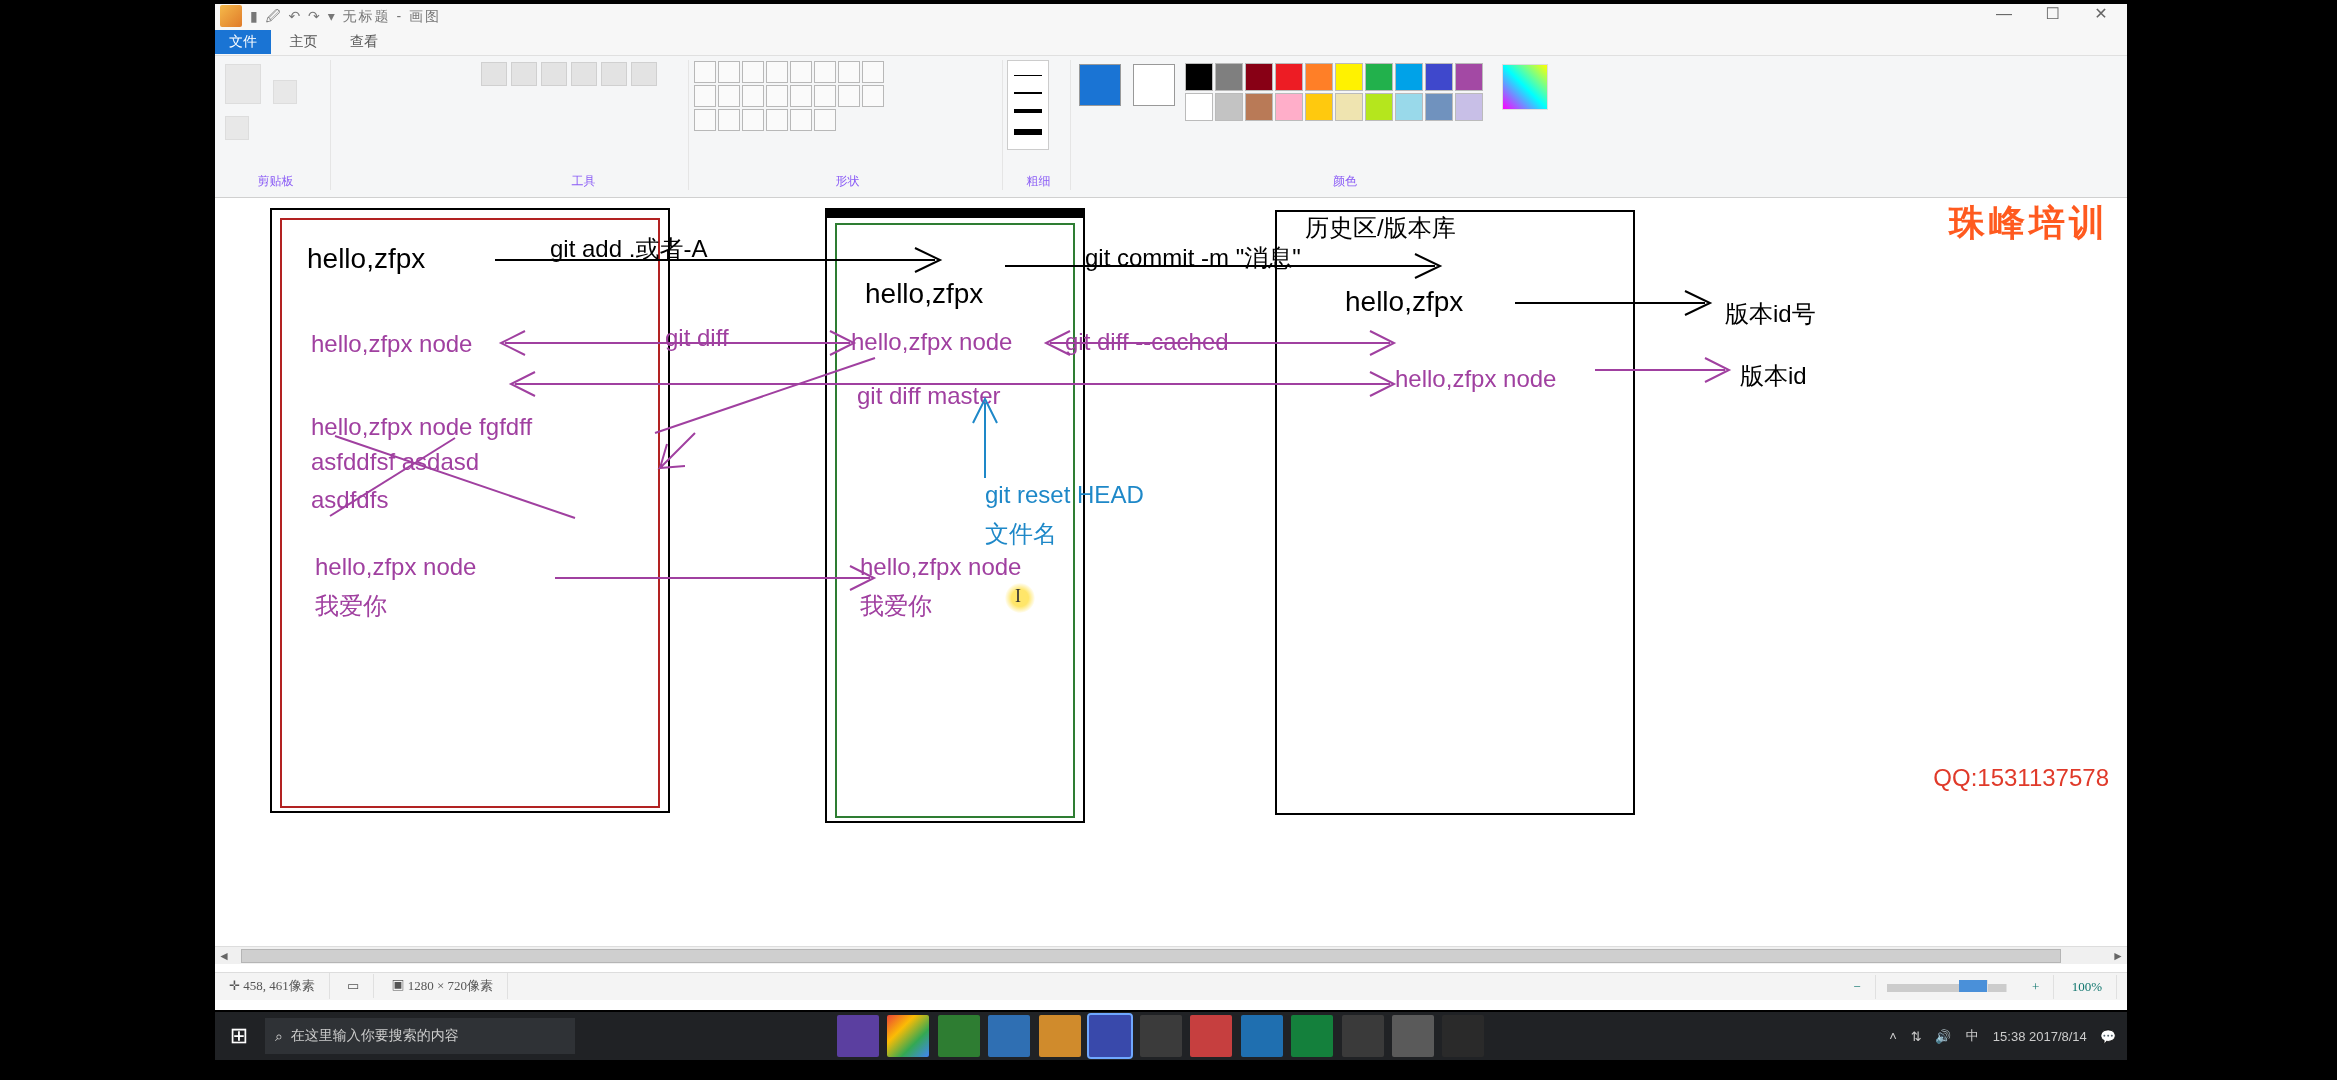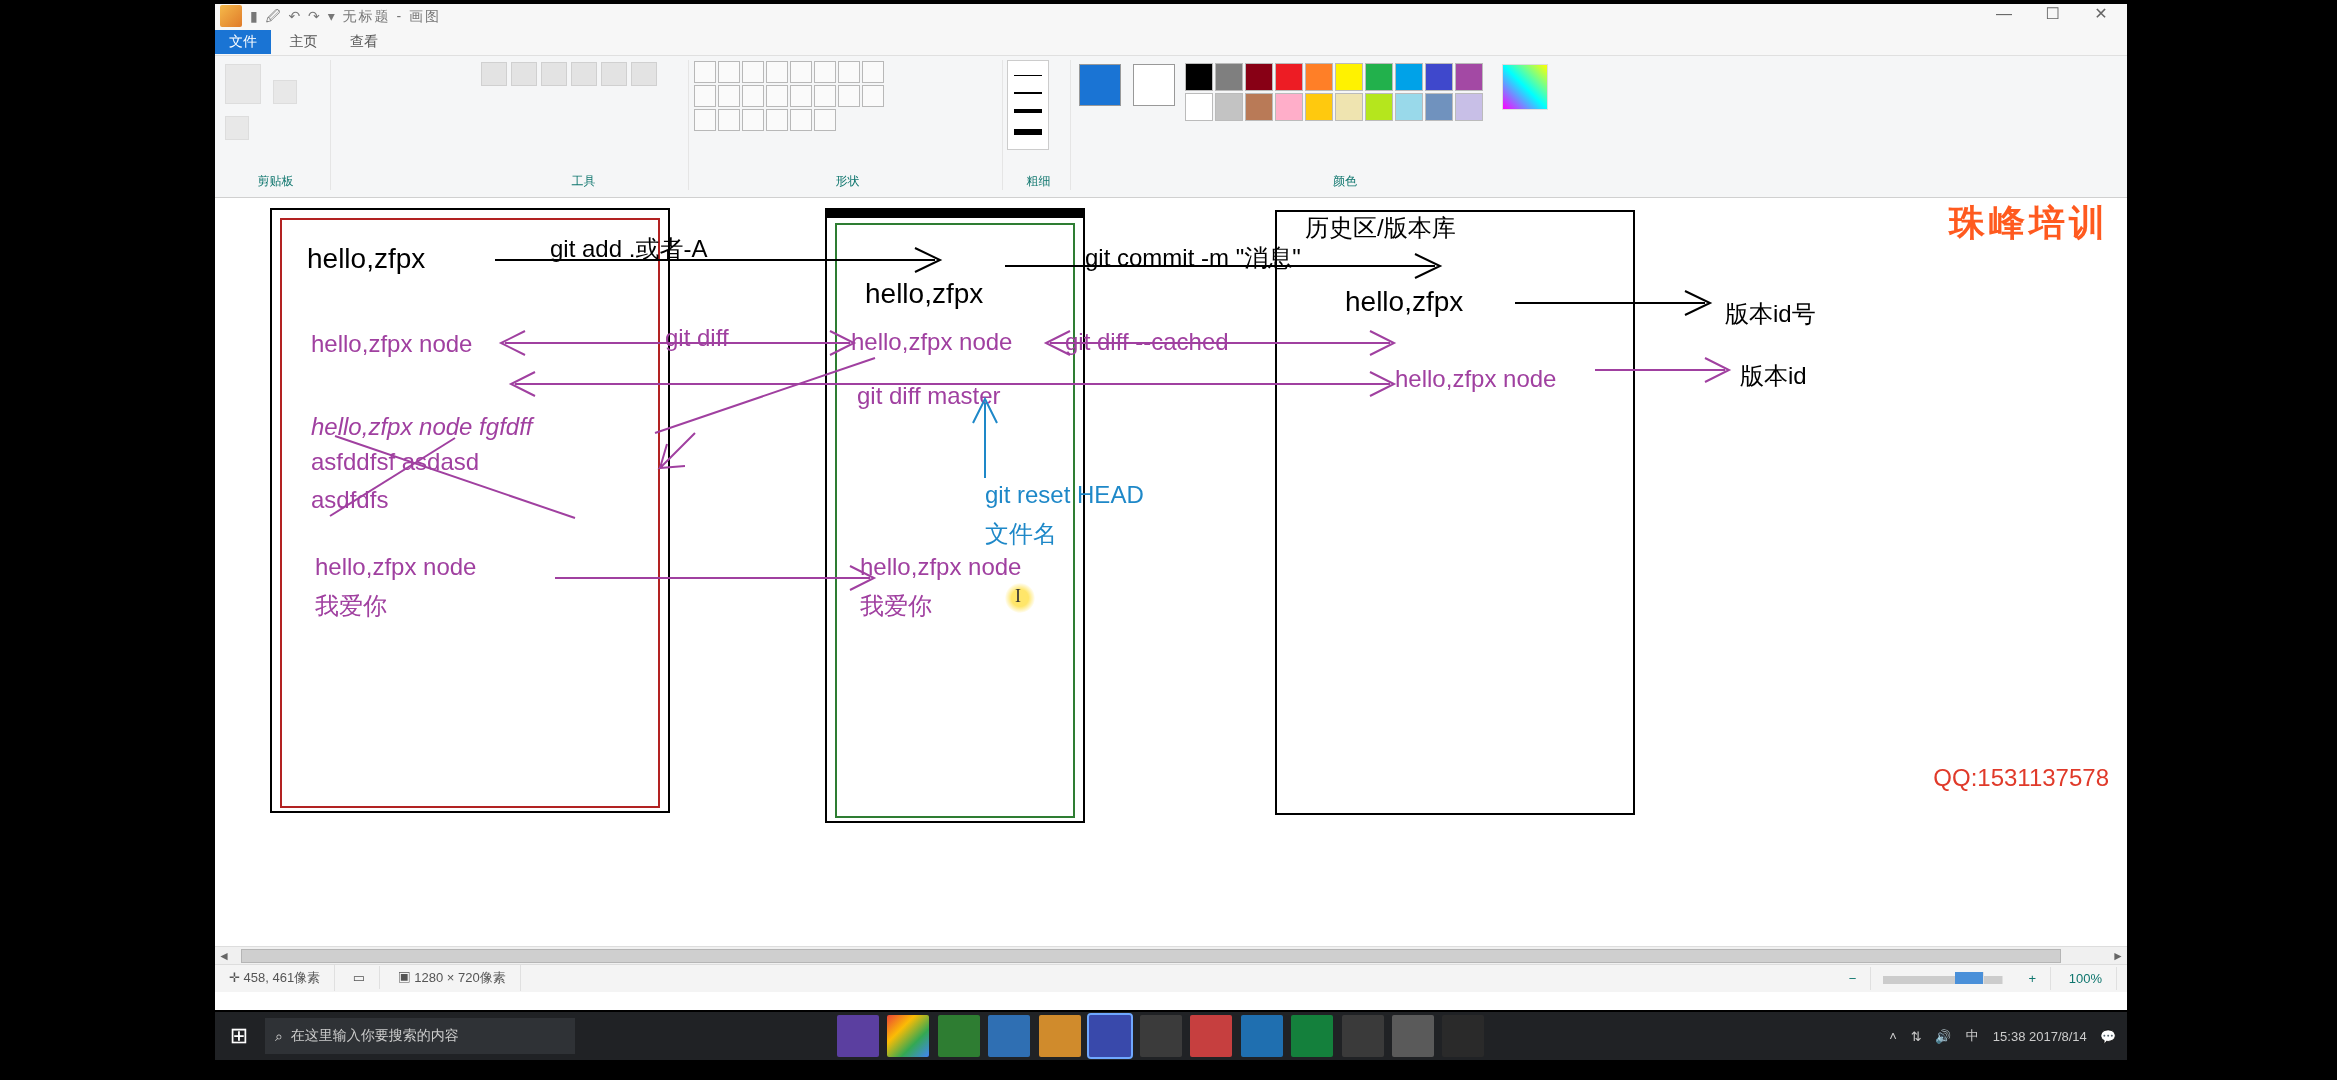--- a/index.html
+++ b/index.html
@@ -9,21 +9,21 @@
   .titlebar { position:absolute; left:0; top:0; width:100%; height:26px; background:#f7f7f7; }
   .sys-ico { position:absolute; left:5px; top:1px; width:22px; height:22px; background:linear-gradient(135deg,#f5b94a,#e07b2a); border-radius:2px; }
   .qat { position:absolute; left:35px; top:2px; font-size:14px; color:#777; letter-spacing:2px; }
   .win-btns { position:absolute; right:4px; top:0; }
   .win-btn { display:inline-block; width:44px; height:24px; text-align:center; font-size:16px; color:#666; }
   .tabs { position:absolute; left:0; top:26px; width:100%; height:26px; background:#f7f7f7; border-bottom:1px solid #e0e0e0; }
   .tab { display:inline-block; padding:3px 14px; font-size:14px; color:#555; }
   .tab.active { background:#1a74d4; color:#fff; }
   .ribbon { position:absolute; left:0; top:52px; width:100%; height:142px; background:#f5f6f7; border-bottom:1px solid #d0d0d0; }
   .rgroup { position:absolute; top:4px; height:130px; border-right:1px solid #e5e5e5; }
-  .rlabel { position:absolute; bottom:0; left:0; width:100%; text-align:center; font-size:12px; color:#0f766e; }
+  .rlabel { position:absolute; bottom:0; left:0; width:100%; text-align:center; font-size:12px; color:#8b5cf6; }
   .bigbtn { width:36px; height:40px; background:#e8e8e8; display:inline-block; margin:4px; border:1px solid #ddd; }
   .tools-grid { display:flex; flex-wrap:wrap; width:200px; }
   .ttool { width:26px; height:24px; margin:2px; background:#e3e3e3; border:1px solid #d0d0d0; }
   .shapes-grid { display:flex; flex-wrap:wrap; width:200px; }
   .shp { width:22px; height:22px; margin:1px; border:1px solid #b8b8b8; background:#fafafa; }
   .stroke-sw { width:42px; height:90px; background:#fff; border:1px solid #ccc; display:flex; flex-direction:column; justify-content:space-around; padding:6px; }
   .sw-line { height:1px; background:#000; }
   .color-well { width:42px; height:42px; border:1px solid #999; display:inline-block; margin:4px; }
   .palette { display:flex; flex-wrap:wrap; width:310px; }
   .pcell { width:28px; height:28px; border:1px solid #bbb; margin:1px; }
@@ -42,21 +42,21 @@
 
   .watermark1 { position:absolute; right:18px; top:195px; font-size:36px; font-weight:bold; color:#ff5a1f; letter-spacing:4px; filter:blur(0.6px); }
   .watermark2 { position:absolute; right:18px; top:760px; font-size:24px; color:#e03a2a; filter:blur(0.7px); }
 
   .cursor-spot { position:absolute; width:30px; height:30px; background:radial-gradient(circle,#ffe66a 40%,rgba(255,230,106,0) 72%); border-radius:50%; }
   .cursor-i { position:absolute; font-size:18px; color:#333; font-family:serif; }
 
   .hscroll { position:absolute; left:0; bottom:46px; width:100%; height:18px; background:#f0f0f0; border-top:1px solid #ddd; }
   .hscroll .thumb { position:absolute; left:26px; top:2px; height:14px; width:1820px; background:#cfcfcf; border:1px solid #b5b5b5; }
   .hscroll .arrow { position:absolute; top:0; width:18px; height:18px; text-align:center; color:#666; font-size:12px; line-height:18px; }
-  .status { position:absolute; left:0; bottom:18px; width:100%; height:28px; background:#f4f4f4; border-top:1px solid #ddd; font-size:13px; color:#555; }
+  .status { position:absolute; left:0; bottom:10px; width:100%; height:28px; background:#f4f4f4; border-top:1px solid #ddd; font-size:13px; color:#555;font-family:Liberation Serif, serif; }
   .status span { display:inline-block; padding:4px 14px; border-right:1px solid #e0e0e0; }
   .zoom { position:absolute; right:10px; top:2px; font-size:13px; color:#0f766e; }
   .zoom-track { display:inline-block; width:120px; height:4px; background:#ccc; vertical-align:middle; margin:0 8px; position:relative; }
   .zoom-thumb { position:absolute; top:-4px; left:72px; width:8px; height:12px; background:#4a90d9; }
 
   .taskbar { position:absolute; left:215px; bottom:20px; width:1912px; height:48px; background:#202225; }
   .start { position:absolute; left:6px; top:6px; width:36px; height:36px; color:#fff; font-size:22px; text-align:center; line-height:36px; }
   .search { position:absolute; left:50px; top:6px; width:310px; height:36px; background:#2f3236; color:#ccc; font-size:14px; display:flex; align-items:center; padding:0 10px; filter:blur(0.6px); }
   .tbicon { width:42px; height:42px; margin:3px 2px; display:inline-block; border-radius:2px; }
   .tbicons { position:absolute; left:620px; top:0; }
@@ -173,21 +173,21 @@
       <div class="box" style="left:55px; top:10px; width:400px; height:605px;"></div>
       <div class="box red" style="left:65px; top:20px; width:380px; height:590px;"></div>
       <div class="box" style="left:610px; top:10px; width:260px; height:615px; border-top-width:10px;"></div>
       <div class="box green" style="left:620px; top:25px; width:240px; height:595px;"></div>
       <div class="box" style="left:1060px; top:12px; width:360px; height:605px;"></div>
 
       <div class="txt t-black" style="left:1090px; top:14px;">历史区/版本库</div>
 
       <div class="txt t-black big" style="left:92px; top:45px;">hello,zfpx</div>
       <div class="txt t-purple" style="left:96px; top:132px;">hello,zfpx node</div>
-      <div class="txt t-purple" style="left:96px; top:215px;font-style:italic;">hello,zfpx node fgfdff</div>
+      <div class="txt t-purple" style="left:96px; top:215px;">hello,zfpx node fgfdff</div>
       <div class="txt t-purple" style="left:96px; top:250px;">asfddfsf asdasd</div>
       <div class="txt t-purple" style="left:96px; top:288px;">asdfdfs</div>
       <div class="txt t-purple" style="left:100px; top:355px;">hello,zfpx node</div>
       <div class="txt t-purple" style="left:100px; top:392px;">我爱你</div>
 
       <div class="txt t-black big" style="left:650px; top:80px;">hello,zfpx</div>
       <div class="txt t-purple" style="left:636px; top:130px;">hello,zfpx node</div>
       <div class="txt t-purple" style="left:645px; top:355px;">hello,zfpx node</div>
       <div class="txt t-purple" style="left:645px; top:392px;">我爱你</div>
 

